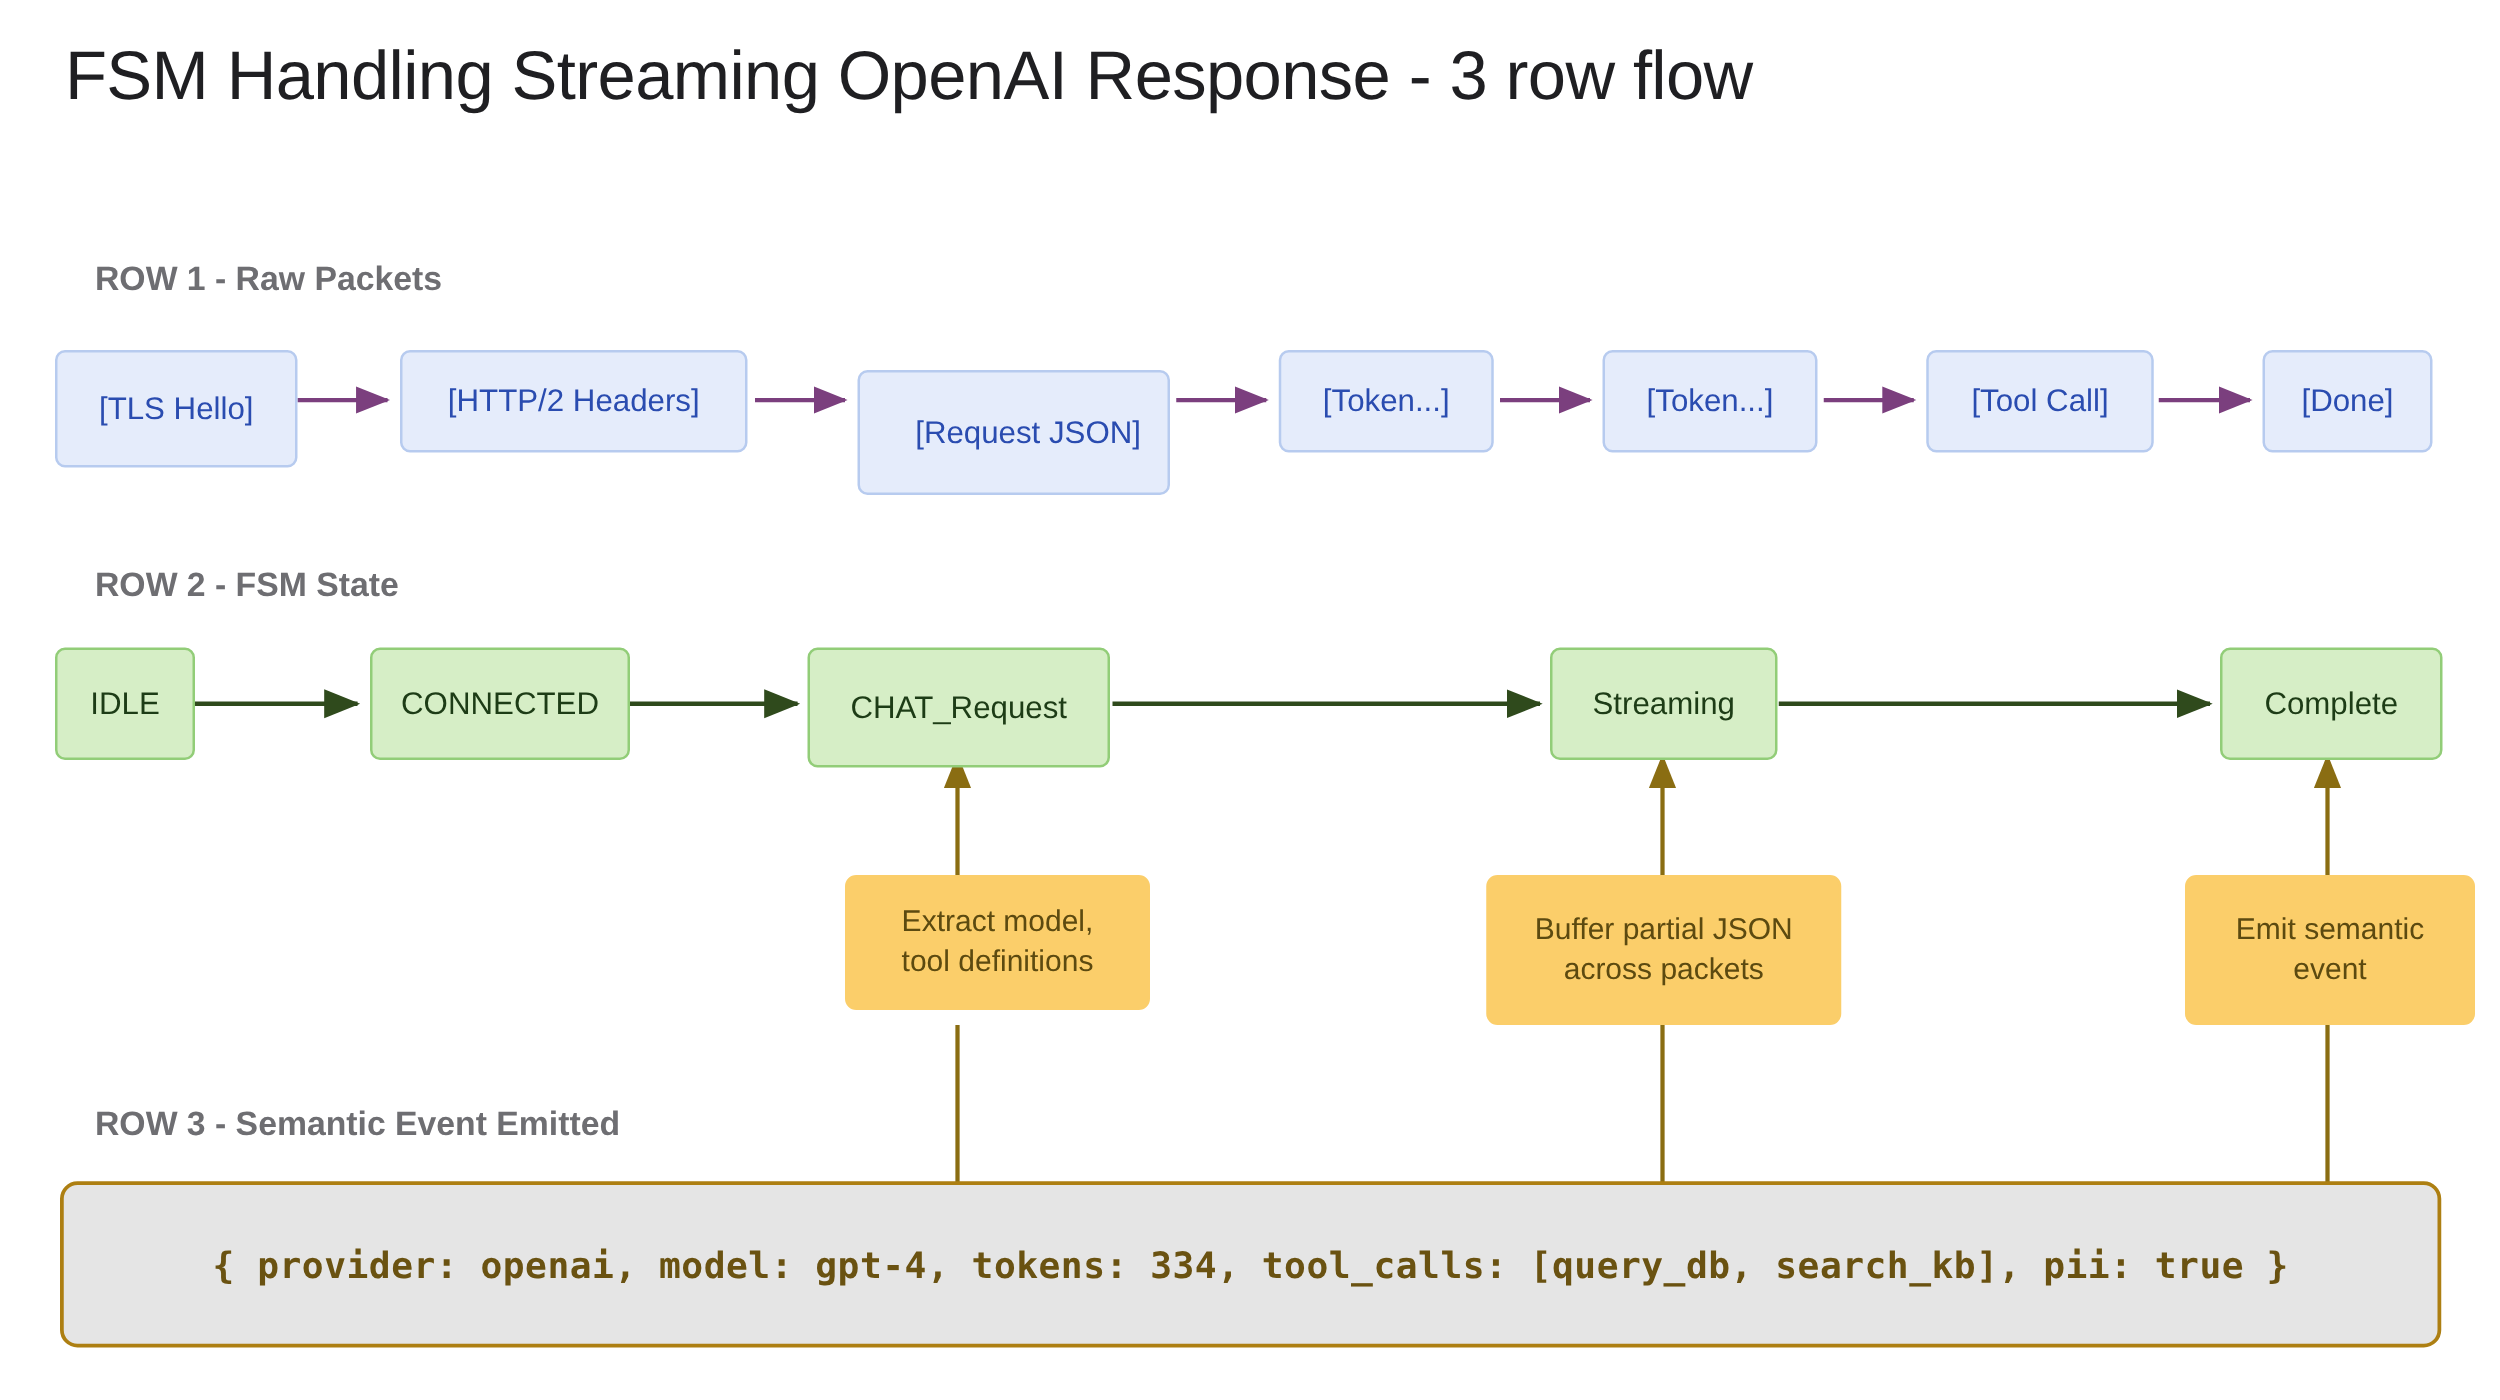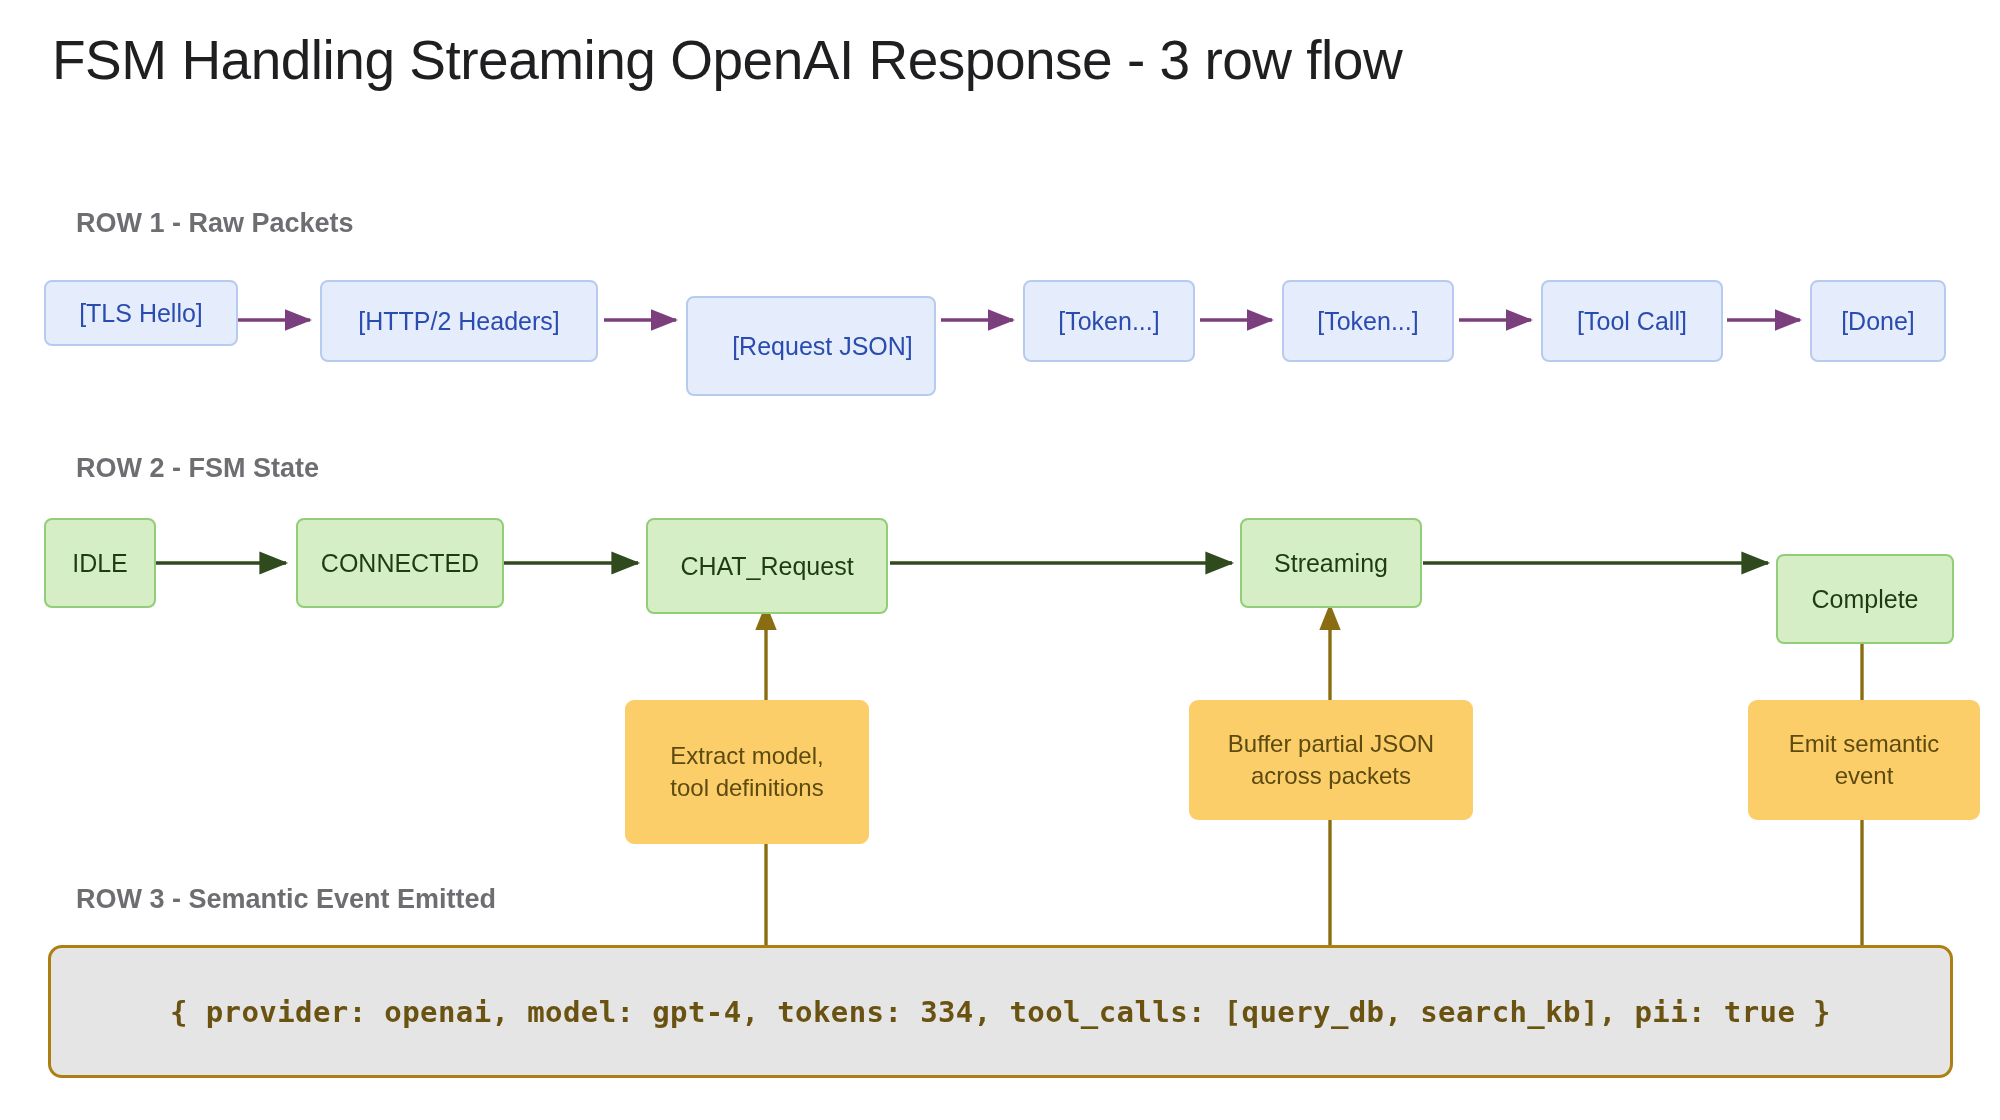--- a/index.html
+++ b/index.html
@@ -157,21 +157,21 @@
       <line x1="766" y1="820" x2="766" y2="948"></line>
       <line x1="1330" y1="820" x2="1330" y2="948"></line>
       <line x1="1862" y1="820" x2="1862" y2="948"></line>
     </g>
   </svg>
 
   <div class="diagram-title">FSM Handling Streaming OpenAI Response - 3 row flow</div>
 
   <div class="row-label" style="left:76px; top:208px;">ROW 1 - Raw Packets</div>
 
-  <div class="node packet-node" style="left:44px;  top:280px; width:194px; height:66px;">
+  <div class="node packet-node" style="left:44px;  top:280px; width:194px; height:94px;">
     <span>[TLS Hello]</span>
   </div>
   <div class="node packet-node" style="left:320px; top:280px; width:278px; height:82px;">
     <span>[HTTP/2 Headers]</span>
   </div>
   <div class="node packet-node" style="left:686px; top:296px; width:250px; height:100px;padding-left:23px;">
     <span>[Request JSON]</span>
   </div>
   <div class="node packet-node" style="left:1023px; top:280px; width:172px; height:82px;">
     <span>[Token...]</span>
@@ -193,25 +193,25 @@
   </div>
   <div class="node state-node" style="left:296px; top:518px; width:208px; height:90px;">
     <span>CONNECTED</span>
   </div>
   <div class="node state-node" style="left:646px; top:518px; width:242px; height:96px;">
     <span>CHAT_Request</span>
   </div>
   <div class="node state-node" style="left:1240px; top:518px; width:182px; height:90px;">
     <span>Streaming</span>
   </div>
-  <div class="node state-node" style="left:1776px; top:518px; width:178px; height:90px;margin-top:36px;">
+  <div class="node state-node" style="left:1776px; top:518px; width:178px; height:90px;">
     <span>Complete</span>
   </div>
 
-  <div class="node note-node" style="left:625px; top:700px; width:244px; height:144px;">
+  <div class="node note-node" style="left:676px; top:700px; width:244px; height:108px;">
     <span>
       <span class="note-line">Extract model,</span>
       <span class="note-line">tool definitions</span>
     </span>
   </div>
   <div class="node note-node" style="left:1189px; top:700px; width:284px; height:120px;">
     <span>
       <span class="note-line">Buffer partial JSON</span>
       <span class="note-line">across packets</span>
     </span>

